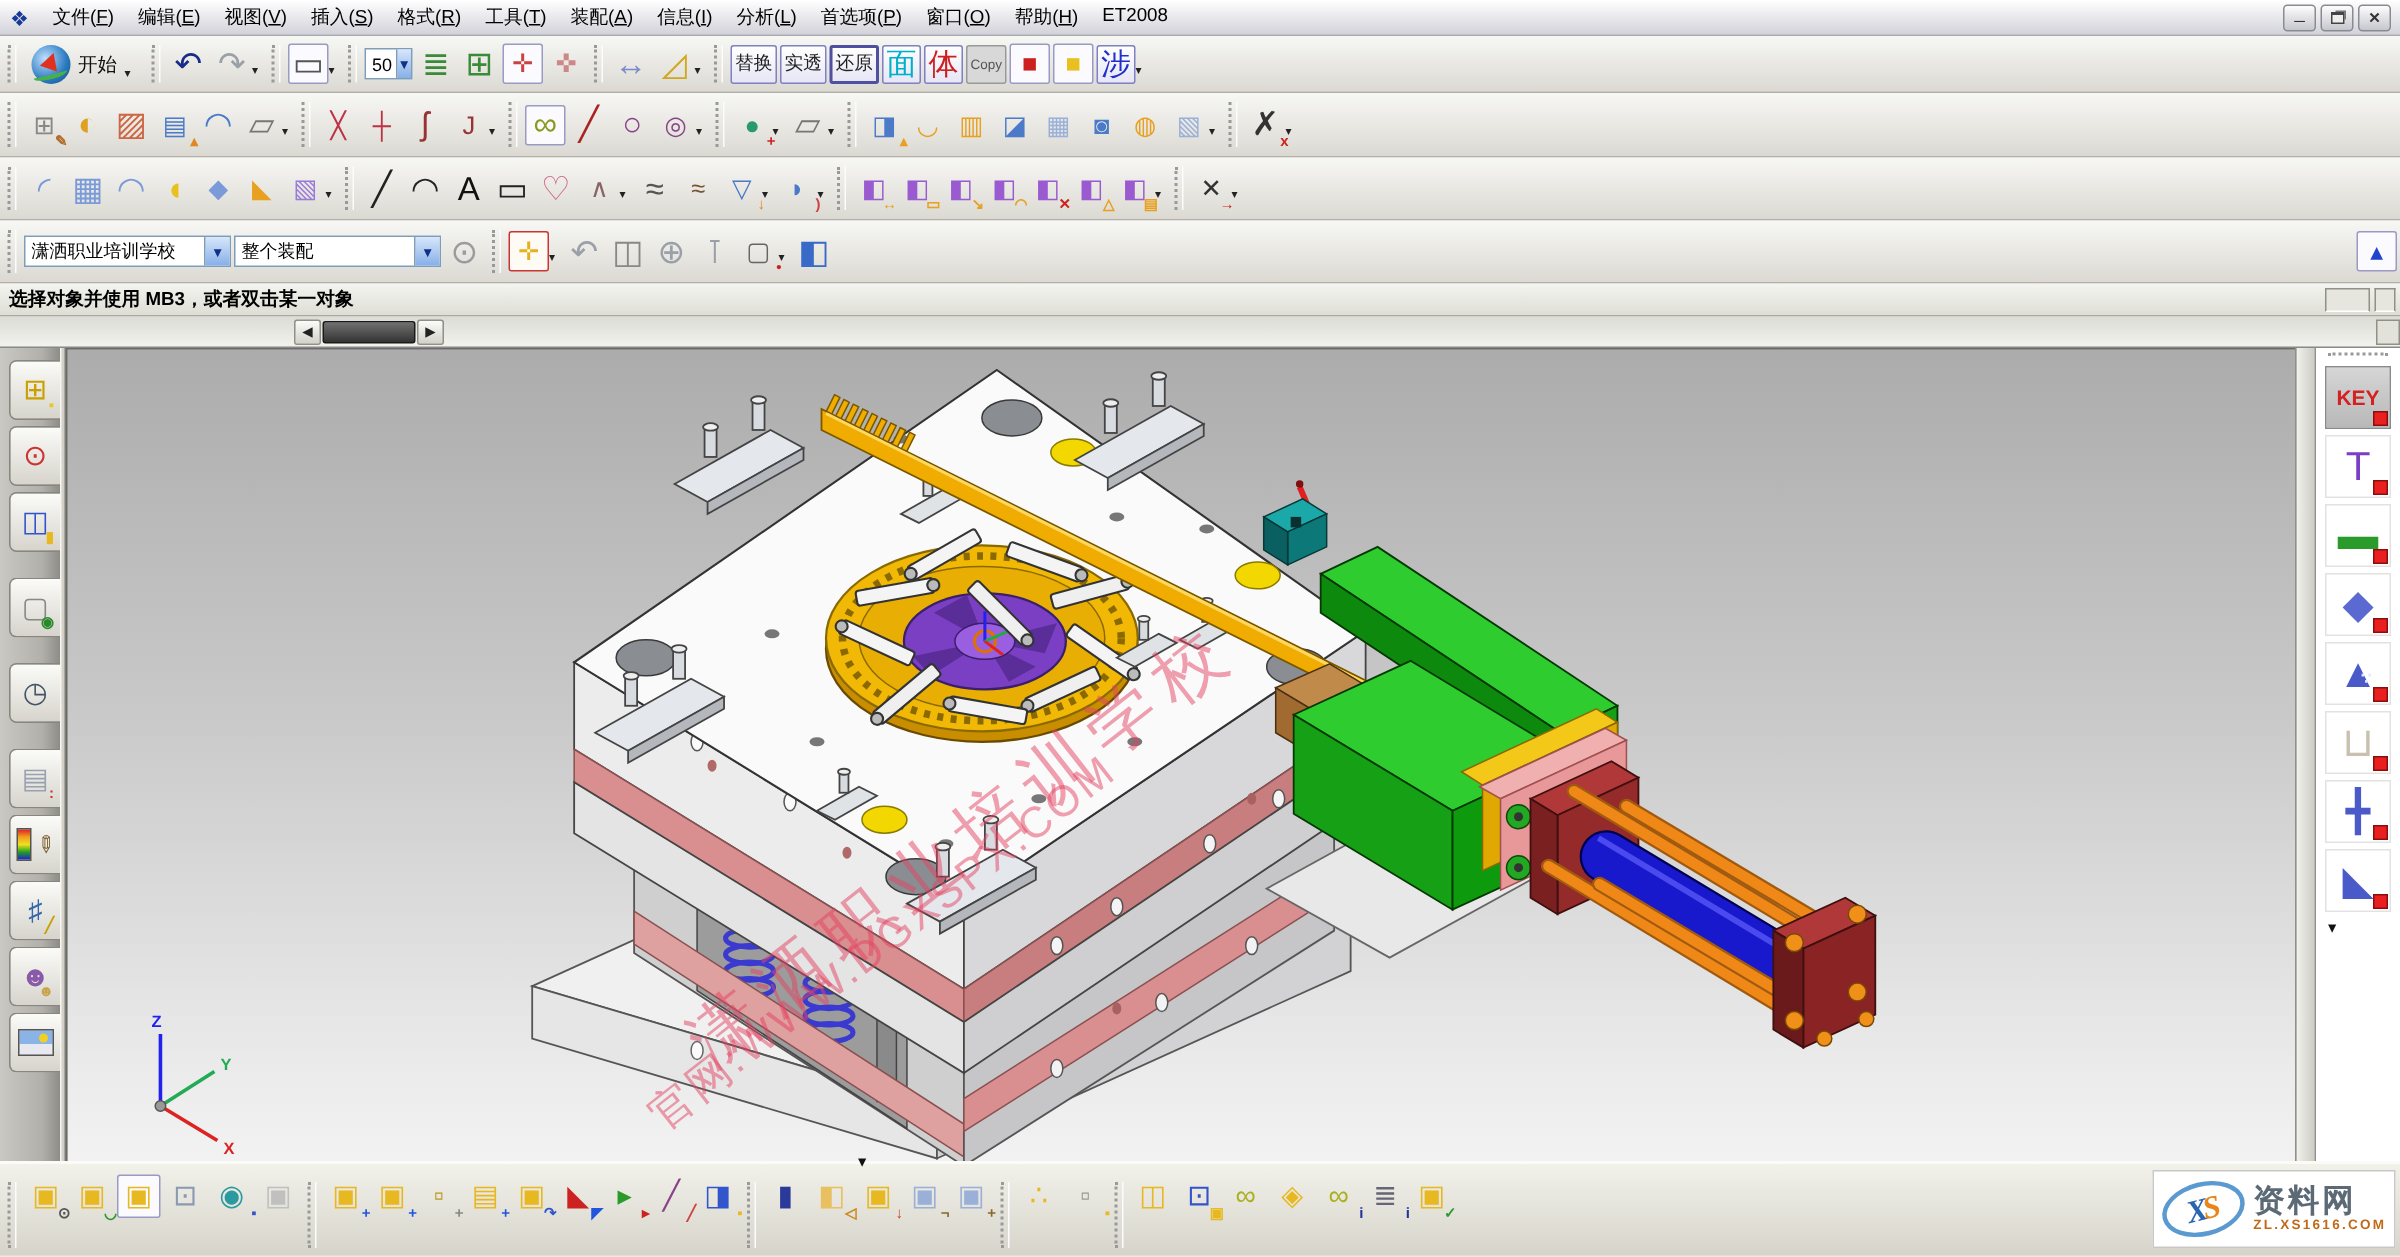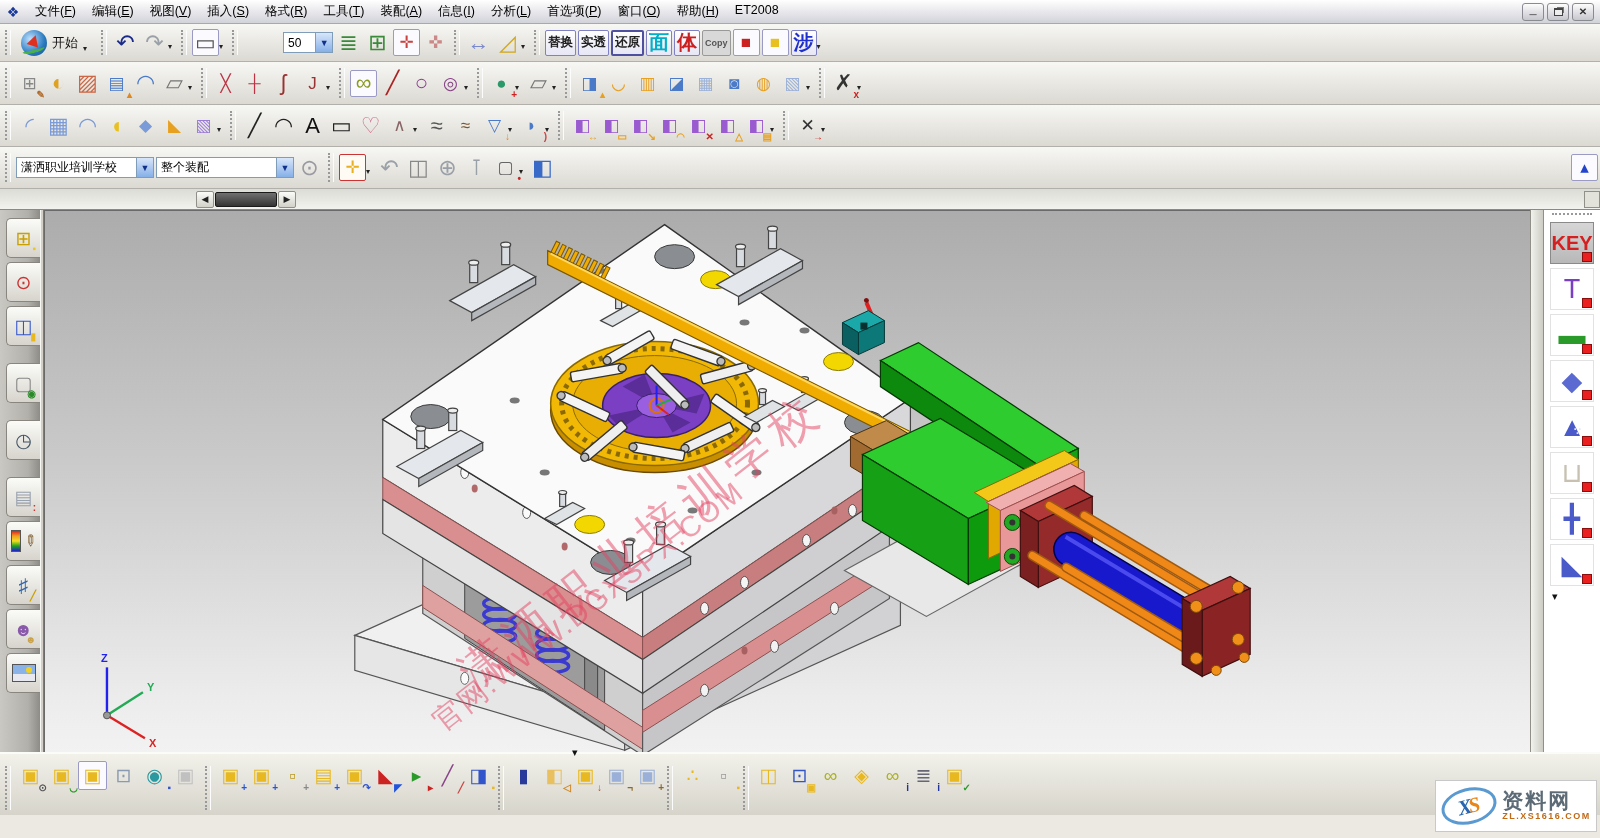--- a/index.html
+++ b/index.html
@@ -19,21 +19,21 @@
   .tbrow{display:flex;align-items:center;background:linear-gradient(#f7f7f4,#dbd9d2);border-bottom:1px solid #b2b0aa;padding:1px 2px;gap:2px}
   #row2{height:38px}#row3{height:43px}#row4{height:42px}#row5{height:42px}
   .grip{width:6px;align-self:stretch;margin:5px 3px;border-left:2px dotted #999;border-right:1px solid #fcfcfc}
   .tbi{min-width:27px;height:27px;display:flex;align-items:center;justify-content:center;position:relative;border-radius:2px}
   .tbi .g{font-size:17px;line-height:1}
   .tbi.big .g{font-size:22px}
   .tbi.bx{border:1px solid #9a9ac4;background:#fbfbff}
   .tbi.rd{border:1px solid #cc3333;background:#fdfbf4}
   .ov{position:absolute;right:-2px;bottom:-3px;font-size:10px;font-weight:bold;line-height:1}
   .caret{font-size:8px;color:#222;align-self:flex-end;padding-bottom:5px;width:8px}
-  .tbtn{min-width:26px;height:26px;border:1px solid #8080c4;background:linear-gradient(#ffffff,#e6e6f6);display:flex;align-items:center;justify-content:center;font-size:12.5px;font-weight:bold;border-radius:2px;padding:0 2px;color:#222}
+  .tbtn{min-width:26px;height:26px;border:1px solid #8080c4;background:linear-gradient(#ffffff,#e6e6f6);display:flex;align-items:center;justify-content:center;font-size:12.5px;font-weight:normal;border-radius:2px;padding:0 2px;color:#222}
   .tbtn.bigch{font-size:20px}
   .tbtn.hv{border:2px solid #5050a0}
   .combo{display:flex;align-items:center;height:21px;border:1px solid #7f9db9;background:#fff}
   .combo .val{font-size:12px;padding:0 4px;white-space:nowrap;overflow:hidden;color:#000}
   .combo .dd{width:17px;height:100%;background:linear-gradient(#d8e6fa,#86b0e8);border-left:1px solid #7f9db9;color:#10308a;font-size:9px;display:flex;align-items:center;justify-content:center}
   .start-btn{display:flex;align-items:center;gap:5px;padding:0 5px;height:30px}
   .nxlogo{width:26px;height:26px;border-radius:50%;background:radial-gradient(circle at 35% 35%,#bfe0ff,#2a7ac0 60%,#134a80);position:relative}
   .nxlogo i{position:absolute;left:7px;top:5px;width:0;height:0;border-left:6px solid transparent;border-right:6px solid transparent;border-bottom:11px solid #e03020;transform:rotate(18deg)}
   .nxlogo u{position:absolute;left:1px;bottom:3px;width:23px;height:7px;border:0;border-bottom:3px solid #48b048;border-radius:50%;transform:rotate(-14deg)}
   .start-lb{font-size:13px;color:#111}
@@ -65,21 +65,21 @@
   .viewport{flex:1;position:relative;background:linear-gradient(#acacac,#c9c9c9 45%,#ececec 90%,#f2f2f2);border-top:1px solid #6a6a6a;border-left:1px solid #6a6a6a;overflow:hidden}
   .viewport svg{display:block;width:100%;height:100%}
   .vscroll{width:13px;background:linear-gradient(90deg,#f2f2ee,#ccccc4);border-left:1px solid #909088}
   .palette{width:57px;background:#fff;border-left:1px solid #909088;display:flex;flex-direction:column;align-items:center;padding-top:3px;gap:4px}
   .pal-grip{width:40px;border-top:2px dotted #999;margin-bottom:3px}
   .pal-tile{width:44px;height:42px;background:#fff;border:1px solid #e2e2e2;display:flex;align-items:center;justify-content:center;position:relative}
   .pal-tile .g{font-size:27px;line-height:1}
   .pal-tile .ov{right:12px;bottom:10px;font-size:11px}
   .badge{position:absolute;right:1px;bottom:1px;width:10px;height:10px;background:#ea2020;border:1px solid #8a0e0e}
   .key-tile{background:linear-gradient(#d6d6d6,#b8b8b8);border:1px solid #8a8a8a}
-  .key-txt{font-size:20px;font-weight:bold;color:#d42020;font-family:"Liberation Sans",sans-serif}
+  .key-txt{font-size:14px;font-weight:bold;color:#d42020;font-family:"Liberation Sans",sans-serif}
   .pal-caret{align-self:flex-start;margin-left:8px;font-size:11px;color:#111}
 
   
   .bottombar{height:63px;background:linear-gradient(#f2f1ea,#d6d4ca);border-top:2px solid #fbfbf8;display:flex;align-items:flex-start;padding:7px 2px 0;gap:2px;position:relative}
   .bottombar .tbi{min-width:29px;height:29px}
   .bottombar .tbi .g{font-size:19px}
   .vp-dropmark{position:absolute;left:572px;top:-8px;font-size:11px;color:#111}
   .logo{position:absolute;right:3px;bottom:6px;width:162px;height:52px;background:#fff;border:1px solid #c8c8c8;display:flex;align-items:center;justify-content:center;gap:5px;z-index:5}
   .logo-ellipse{width:56px;height:36px;border:3px solid #5a9ad0;border-radius:50%;transform:rotate(-14deg);display:flex;align-items:center;justify-content:center;font-family:"Liberation Serif",serif;font-style:italic;font-weight:bold}
   .logo-x{font-size:21px;color:#2a66b0}
@@ -147,21 +147,21 @@
       </div>
       <div class="grip"></div>
       <div style="display: flex; align-items: center;">
         <div class="tbi big bx">
           <span class="g" style="color: rgb(85, 85, 85);">▭</span>
         </div>
         <span class="caret">▾</span>
       </div>
       <div class="grip"></div>
       <div style="display: flex; align-items: center;">
-        <div class="combo" style="width: 50px; margin-left: 40px;">
+        <div class="combo" style="width: 32px;">
           <span class="val" style="width: 32px;">50</span>
           <span class="dd">▼</span>
         </div>
       </div>
       <div style="display: flex; align-items: center;">
         <div class="tbi big">
           <span class="g" style="color: rgb(58, 138, 58);">≣</span>
         </div>
       </div>
       <div style="display: flex; align-items: center;">
@@ -576,20 +576,27 @@
         </div>
       </div>
       <div class="spacer"></div>
       <div style="display: flex; align-items: center;">
         <div class="tbi bx">
           <span class="g" style="color: rgb(34, 68, 204);">▴</span>
         </div>
       </div>
     </div>
 
+  <div class="promptbar">
+    <span>选择对象并使用 MB3，或者双击某一对象</span>
+    <div class="pcells">
+      <div class="pcell"></div>
+      <div class="pcell small"></div>
+    </div>
+  </div>
 
   <div class="scrollstrip">
     <div class="ssp"></div>
     <div class="sbtn">◀</div>
     <div class="sthumb"></div>
     <div class="sbtn">▶</div>
     <div class="send"></div>
   </div>
 
   <div class="main">

